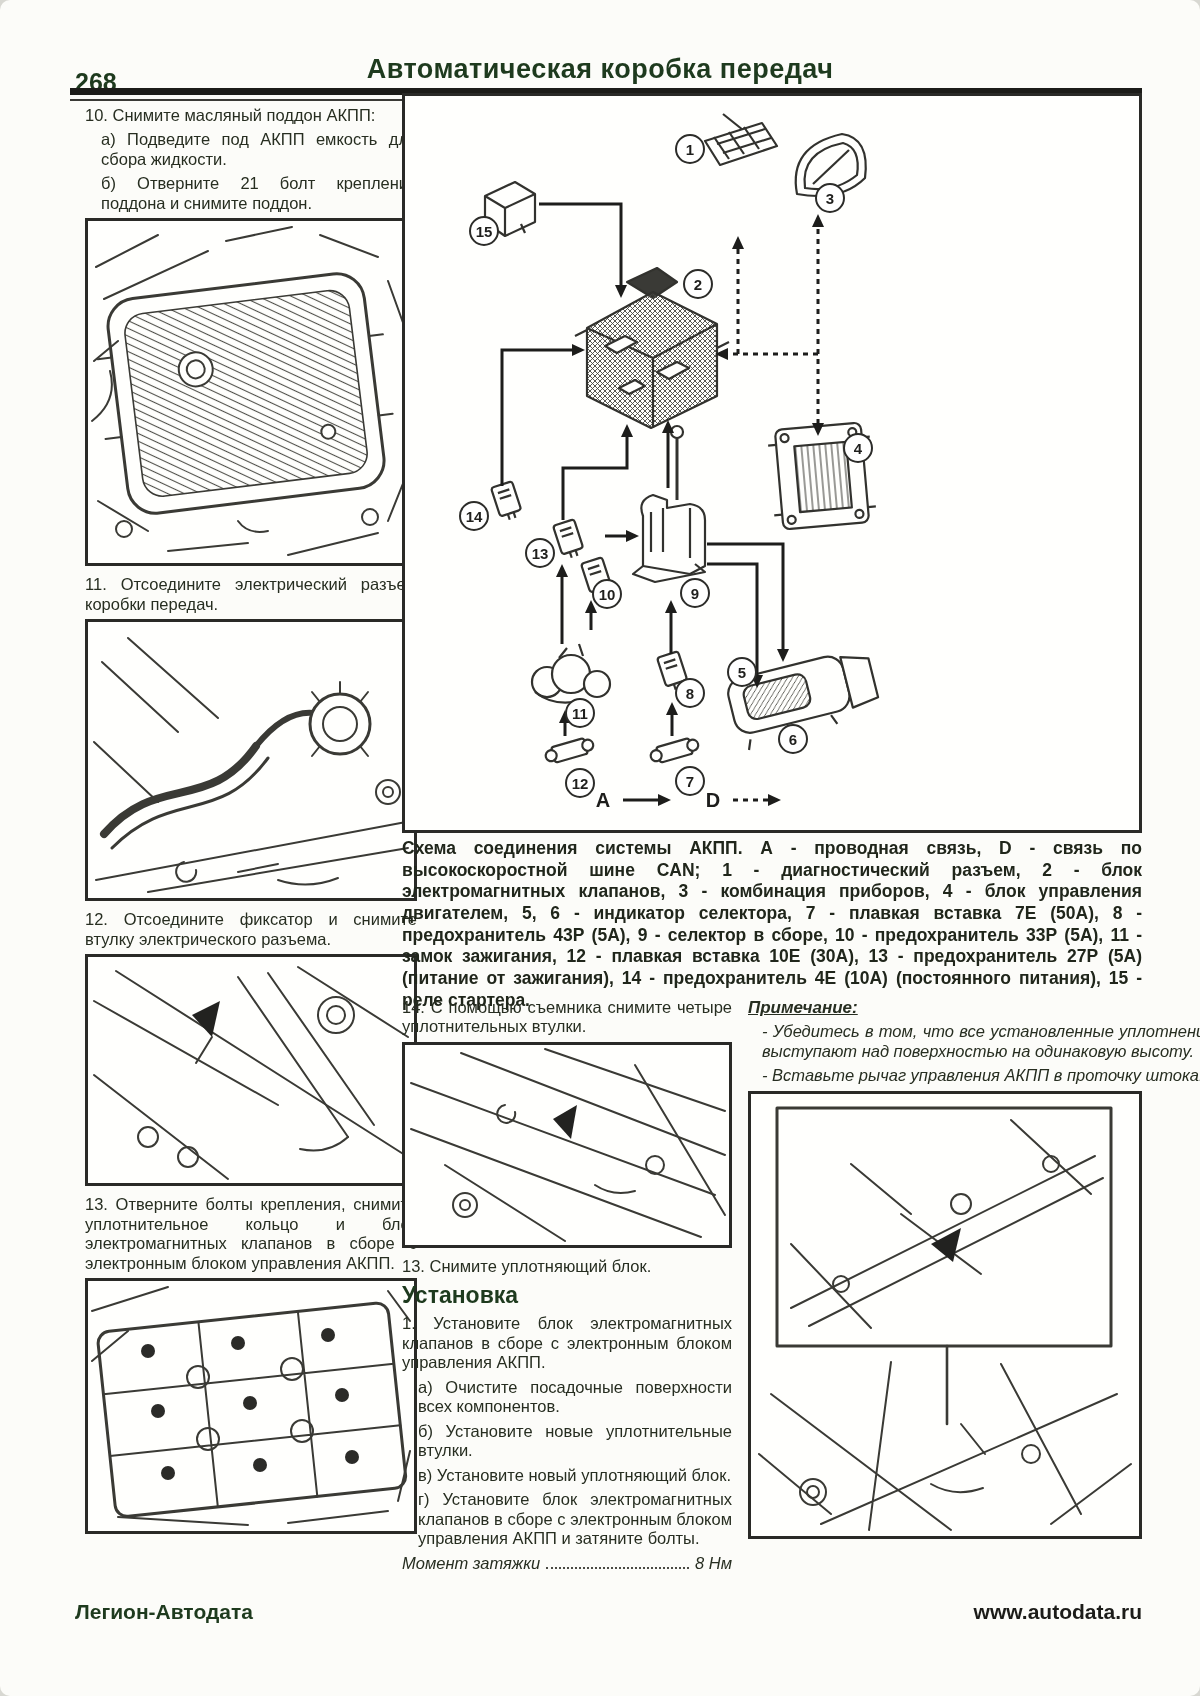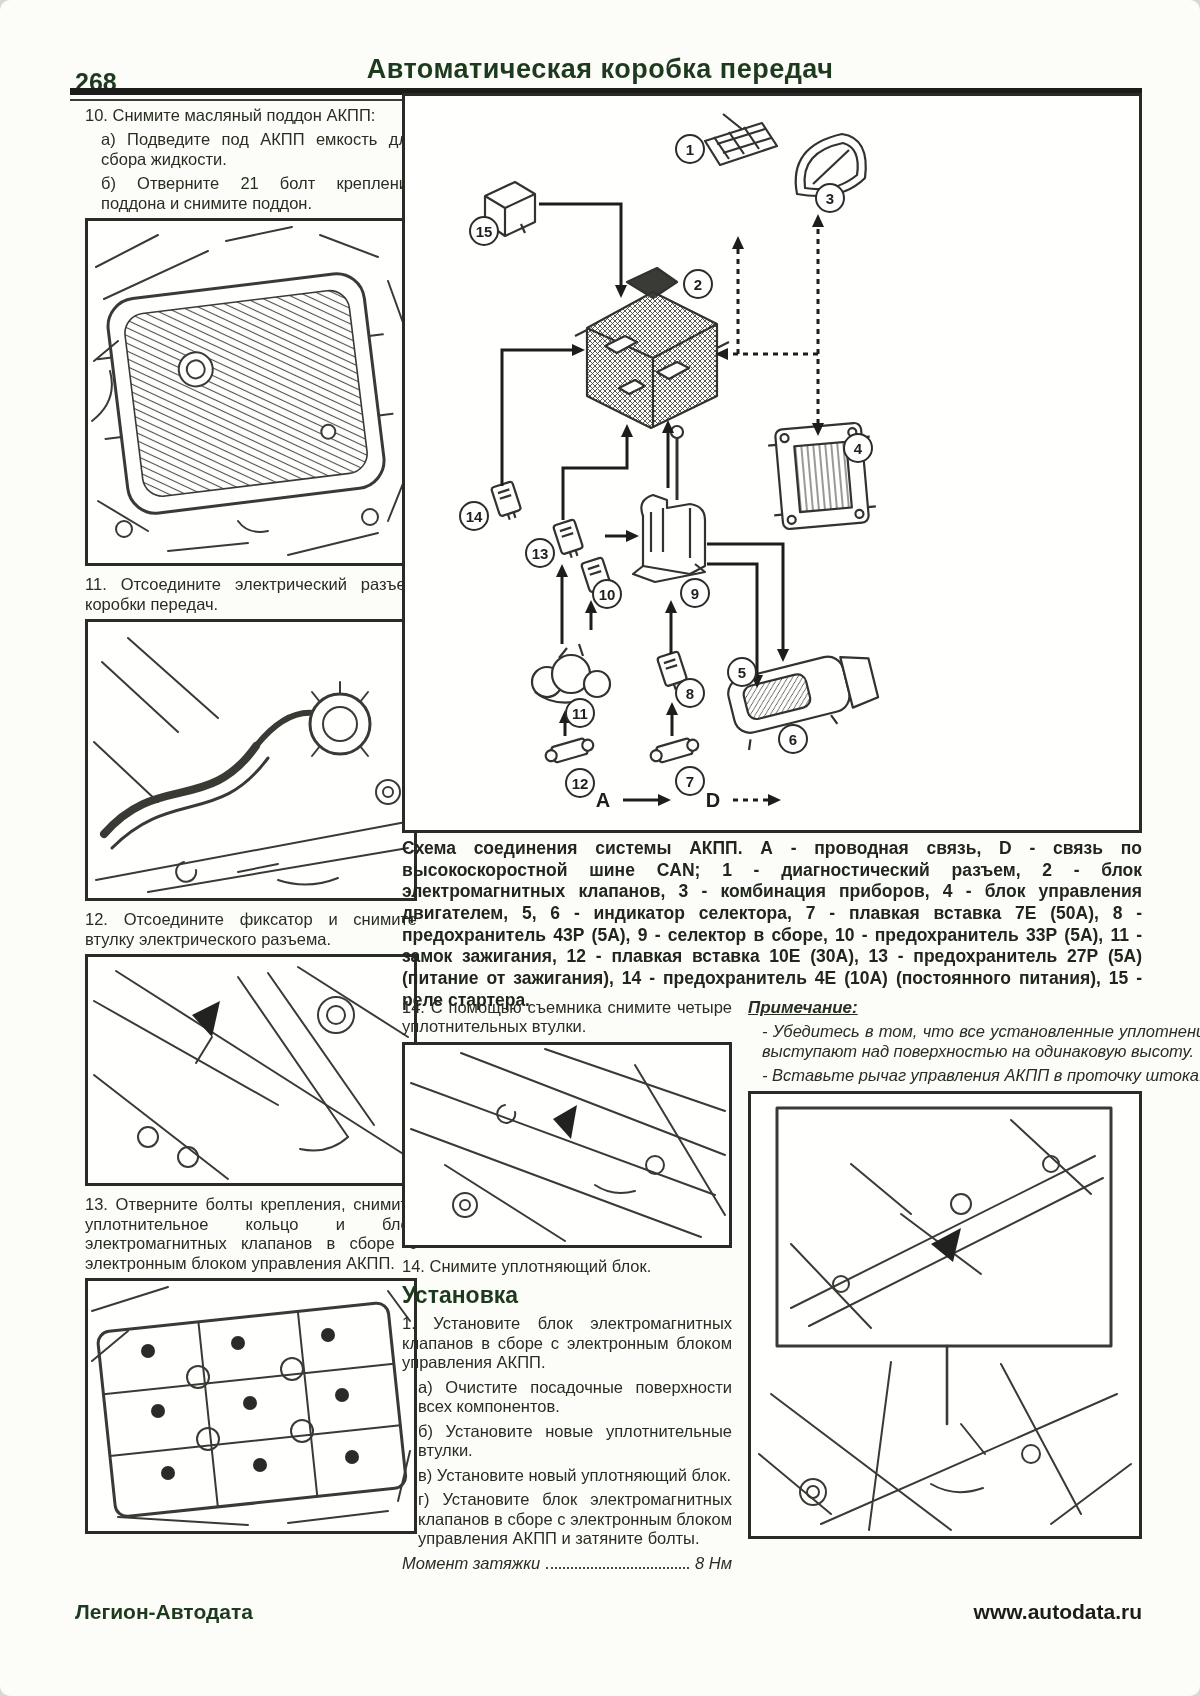--- a/index.html
+++ b/index.html
@@ -307,21 +307,21 @@
           <path d="M40,120 L160,196 M230,20 L320,170"></path>
           <polygon points="148,74 172,60 166,94" fill="#222220" stroke="none"></polygon>
           <circle cx="60" cy="160" r="12"></circle>
             <circle cx="60" cy="160" r="5"></circle>
           <circle cx="250" cy="120" r="9"></circle>
           <path d="M190,140 q18,12 40,6 M100,60 a9,9 0 1,0 10,7"></path>
         </g>
       </svg>
     </div>
 
-    <p class="step">14. Снимите уплотняющий блок.</p>
+    <p class="step">13. Снимите уплотняющий блок.</p>
     <div class="install-h">Установка</div>
     <p class="step">1. Установите блок электромагнитных клапанов в сборе с электронным блоком управления АКПП.</p>
     <p class="step sub">а) Очистите посадочные поверхности всех компонентов.</p>
     <p class="step sub">б) Установите новые уплотнительные втулки.</p>
     <p class="step sub">в) Установите новый уплотняющий блок.</p>
     <p class="step sub">г) Установите блок электромагнитных клапанов в сборе с электронным блоком управления АКПП и затяните болты.</p>
     <div class="torque">
       <span>Момент затяжки</span>
       <span class="leader"></span>
       <span>8 Нм</span>

